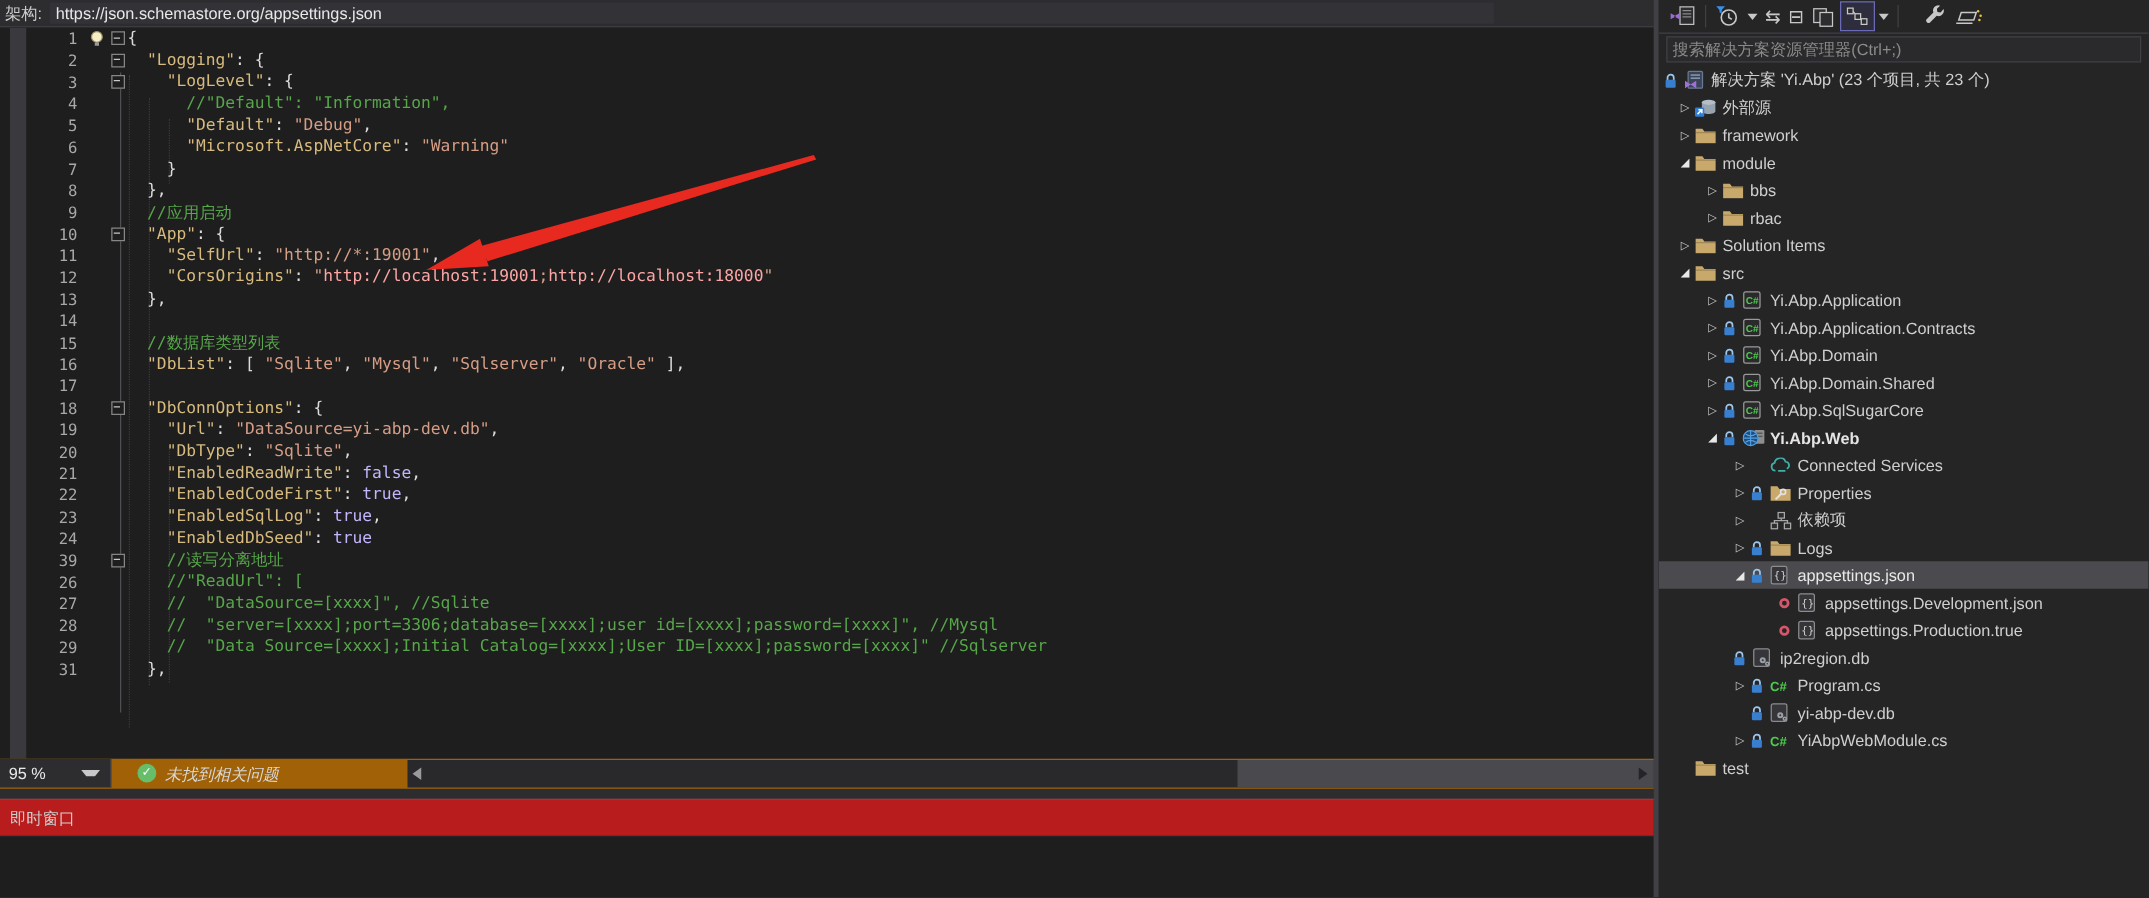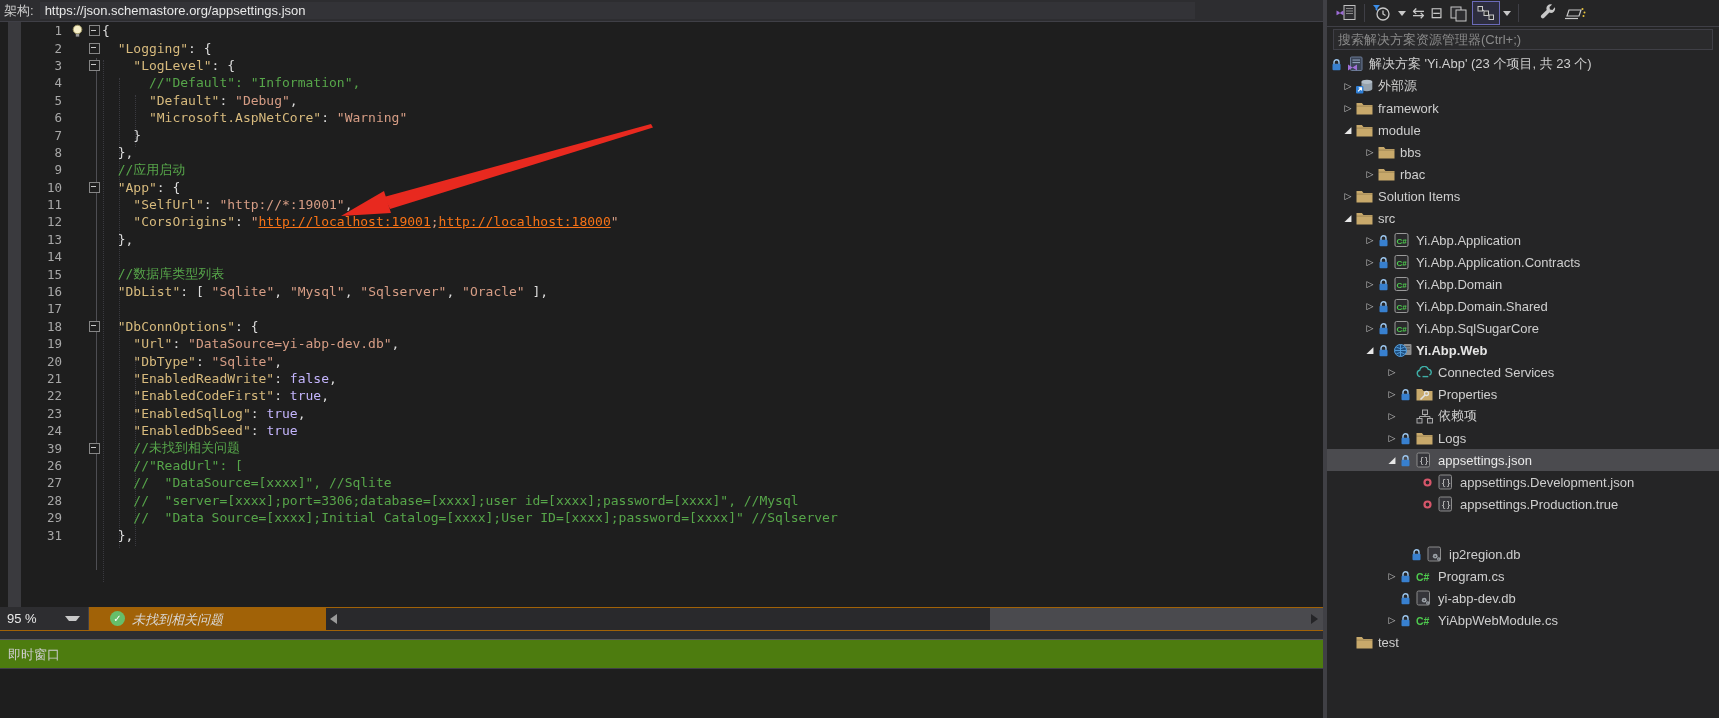--- a/index.html
+++ b/index.html
@@ -20,21 +20,21 @@
   .c-line{display:flex;align-items:center;height:17.4px;}
   .c-num{width:62px;text-align:right;padding-right:6px;color:#A8A8A8;
          font-family:"DejaVu Sans Mono",monospace;font-size:12.5px;flex:0 0 auto;}
   .c-bulb{width:18px;flex:0 0 auto;display:flex;align-items:center;justify-content:center;}
   .c-fold{width:16px;flex:0 0 auto;display:flex;align-items:center;justify-content:center;}
   .fold-box{width:9px;height:9px;border:1px solid #868686;background:#1E1E1E;position:relative;}
   .fold-box::after{content:"";position:absolute;left:1.5px;top:3.5px;width:5px;height:1px;background:#C8C8C8;}
   .c-text{font-family:"DejaVu Sans Mono",monospace;font-size:13px;white-space:pre;}
   .tk-p{color:#DCDCDC}.tk-k{color:#D7BA7D}.tk-s{color:#D69D85}
   .tk-b{color:#c4b5fd}.tk-c{color:#57A64A}
-  .tk-l{color:#f97316;text-decoration:underline;cursor:pointer;}
+  .tk-l{color:#fca5a5;cursor:pointer;}
   .fold-vline{position:absolute;left:96px;top:36px;width:1px;height:512px;background:#4E4E53;}
   .guide{position:absolute;width:0;border-left:1px dotted #3A3A40;}
 
   
   .status-row{position:absolute;left:0;top:607px;width:1323px;height:24px;background:#a16207;}
   .zoom-combo{position:absolute;left:0;top:0;width:88px;height:23px;background:#2D2D30;
               border-right:1px solid #3F3F46;display:flex;align-items:center;color:#E8E8E8;}
   .zoom-combo span{padding-left:7px;}
   .caret{width:0;height:0;border-left:4px solid transparent;border-right:4px solid transparent;
          border-top:5px solid #C8C8C8;display:inline-block;}
@@ -43,21 +43,21 @@
                 background:#66BE6A;color:#FFFFFF;font-size:10px;line-height:15px;text-align:center;}
   .health-msg{position:absolute;left:132px;top:4px;color:#D8D8D8;font-style:italic;}
   .hscroll{position:absolute;left:326px;top:1px;width:997px;height:22px;background:#29292C;}
   .hs-left{position:absolute;left:4px;top:6px;width:0;height:0;
            border-top:5px solid transparent;border-bottom:5px solid transparent;border-right:7px solid #9A9A9A;}
   .hs-thumb{position:absolute;left:664px;top:0;width:333px;height:22px;background:#4A4A4E;}
   .hs-right{position:absolute;right:5px;top:6px;width:0;height:0;
             border-top:5px solid transparent;border-bottom:5px solid transparent;border-left:7px solid #252528;}
 
   
-  .immediate{position:absolute;left:0;top:639px;width:1323px;height:79px;background:#4d7c0f;
+  .immediate{position:absolute;left:0;top:639px;width:1323px;height:79px;background:#b91c1c;
              border-top:1px solid #55555A;}
   .imm-title{padding:6px 0 0 8px;color:#CCCCCC;}
   .imm-body{position:absolute;left:0;top:28px;right:0;bottom:0;background:#1E1E1E;border-top:1px solid #3F3F46;}
 
   
   .v-divider{position:absolute;left:1323px;top:0;width:4px;height:718px;background:#404045;}
 
   
   .sol-exp{position:absolute;left:1327px;top:0;width:392px;height:718px;background:#252526;overflow:hidden;}
   .se-toolbar{position:absolute;left:0;top:0;right:0;height:26px;display:flex;align-items:center;
@@ -262,21 +262,21 @@
           <span class="c-bulb"></span>
           <span class="c-fold"></span>
           <span class="c-text"><span class="tk-k">    "EnabledDbSeed"</span><span class="tk-p">: </span><span class="tk-b">true</span></span>
         </div>
         <div class="c-line">
           <span class="c-num">39</span>
           <span class="c-bulb"></span>
           <span class="c-fold">
             <span class="fold-box"></span>
           </span>
-          <span class="c-text"><span class="tk-c">    //未找到相关问题</span></span>
+          <span class="c-text"><span class="tk-c">    //读写分离地址</span></span>
         </div>
         <div class="c-line">
           <span class="c-num">26</span>
           <span class="c-bulb"></span>
           <span class="c-fold"></span>
           <span class="c-text"><span class="tk-c">    //"ReadUrl": [</span></span>
         </div>
         <div class="c-line">
           <span class="c-num">27</span>
           <span class="c-bulb"></span>
@@ -676,21 +676,21 @@
             </svg>
           </span>
           <span class="t-icon">
             <svg width="15" height="16">
               <rect x="1" y="1" width="12.5" height="14" rx="1.5" fill="#35353A" stroke="#8C8C8C"></rect>
               <text x="3" y="11.5" font-size="8.5" fill="#D0D0D0" font-family="DejaVu Sans Mono,monospace">{}</text>
             </svg>
           </span>
           <span class="t-label">appsettings.Production.true</span>
         </div>
-        <div class="t-row" style="padding-left: 68px; margin-top: 28px;">
+        <div class="t-row" style="padding-left: 43px;">
           <span class="expander"></span>
           <span class="slot">
             <svg width="11" height="13">
               <path d="M3 6V4.2a2.5 2.5 0 0 1 5 0V6" fill="none" stroke="#9CC6EE" stroke-width="1.4"></path>
               <rect x="1.5" y="5.8" width="8" height="6.4" rx="1" fill="#3880CF"></rect>
             </svg>
           </span>
           <span class="t-icon">
             <svg width="15" height="16">
               <rect x="1" y="1" width="12.5" height="14" rx="1.5" fill="#35353A" stroke="#8C8C8C"></rect>

